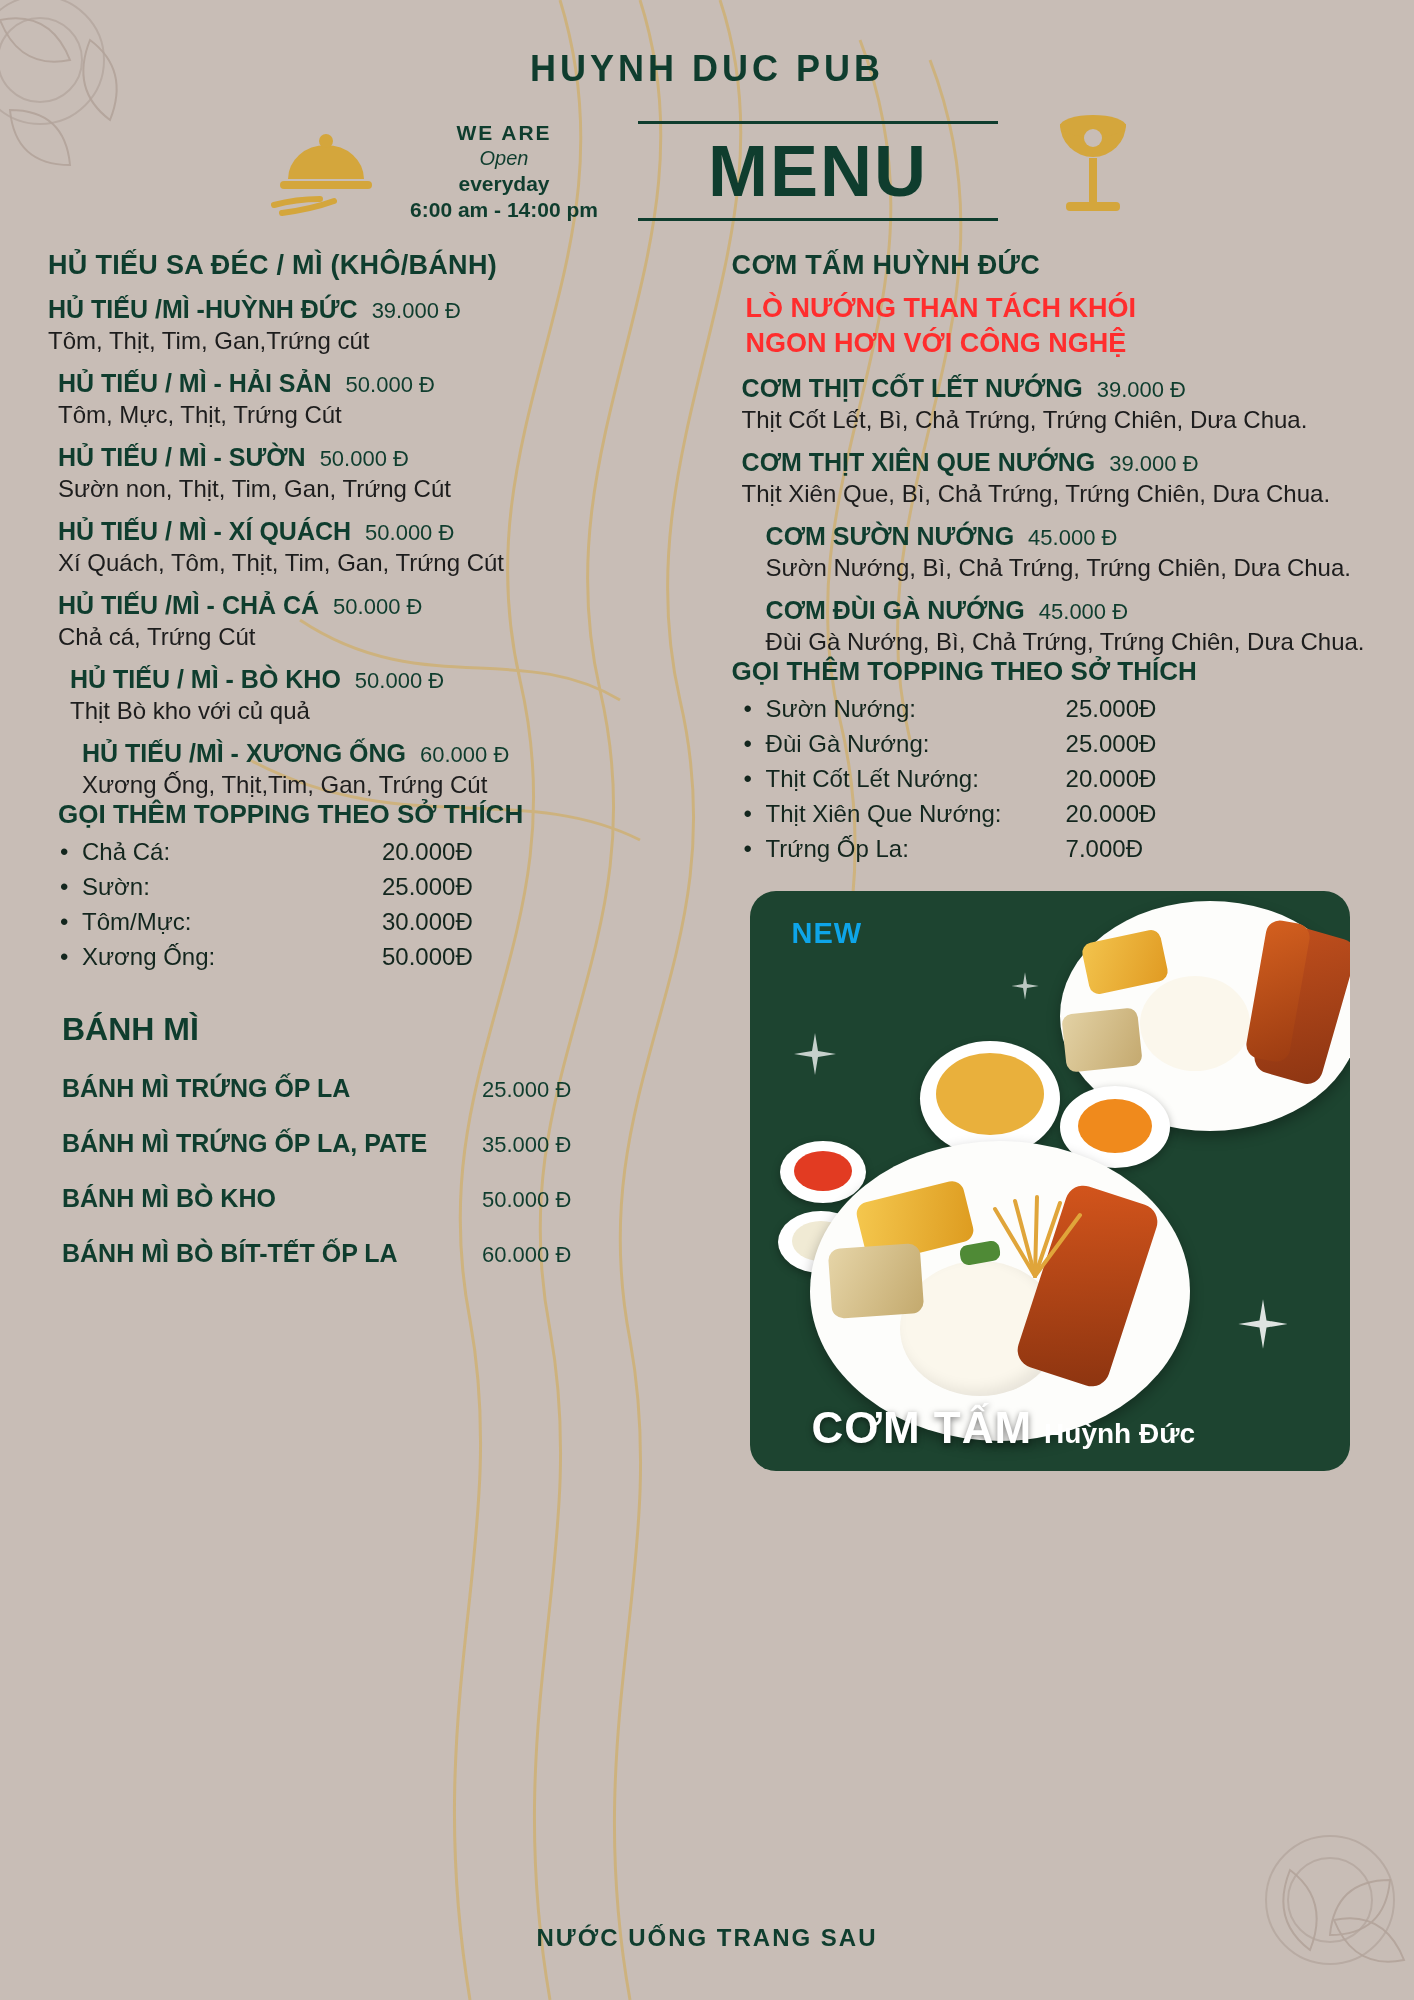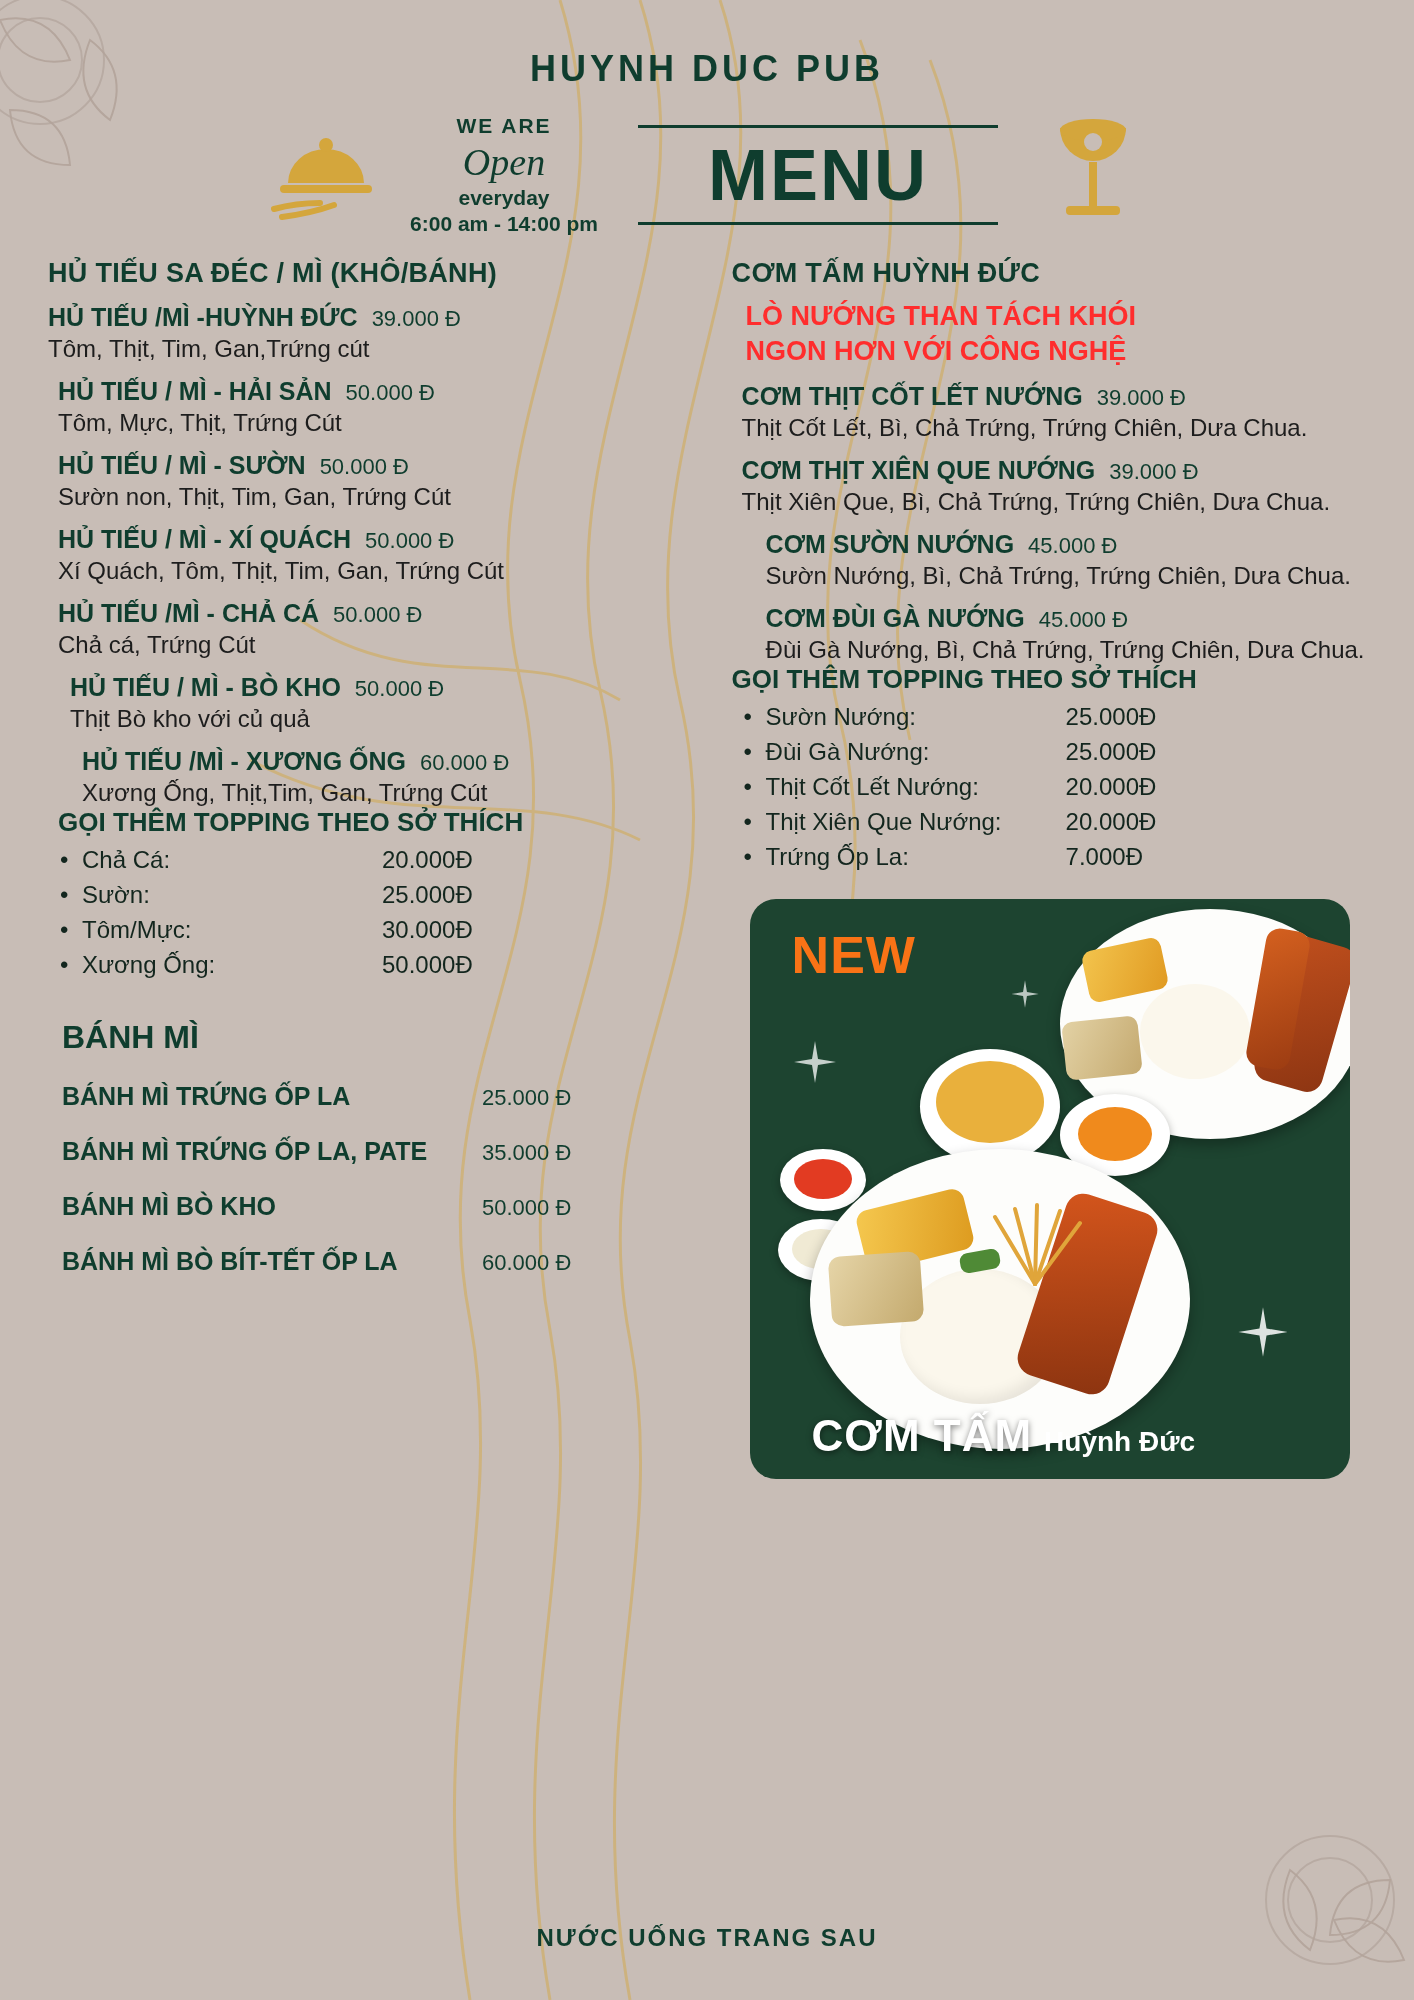--- a/index.html
+++ b/index.html
@@ -35,23 +35,23 @@
     margin-top: 24px;
     padding: 0 60px;
   }
   .hdr-block { text-align: center; color: #0f3d2e; }
   .hdr-small {
     font-size: 21px;
     font-weight: 700;
     letter-spacing: 2px;
   }
   .hdr-script {
-    font-family: Liberation Serif, serif;
+    font-family: Liberation Sans, sans-serif;
     font-style: italic;
-    font-size: 38px;
+    font-size: 20px;
     font-weight: 400;
     margin: 2px 0;
   }
   .hdr-bold { font-size: 21px; font-weight: 700; }
   .hdr-time { font-size: 21px; font-weight: 700; margin-top: 2px; }
   .phone { font-size: 23px; font-weight: 700; letter-spacing: 1px; margin-top: 4px; }
 
   .menu-center { text-align: center; padding: 0 16px; }
   .menu-rule { height: 3px; background: #0f3d2e; width: 360px; margin: 0 auto; }
   .menu-word {
@@ -169,22 +169,22 @@
     width: 600px;
     height: 580px;
     background: #1d4430;
     border-radius: 26px;
     position: relative;
     overflow: hidden;
   }
   .new-badge {
     position: absolute;
     top: 26px; left: 42px;
-    color: #f97316;
-    font-size: 52px;
+    color: #0ea5e9;
+    font-size: 29px;
     font-weight: 700;
     letter-spacing: 1px;
     z-index: 4;
   }
   .card-caption {
     position: absolute;
     left: 62px; bottom: 18px;
     z-index: 4;
     display: flex;
     align-items: baseline;

